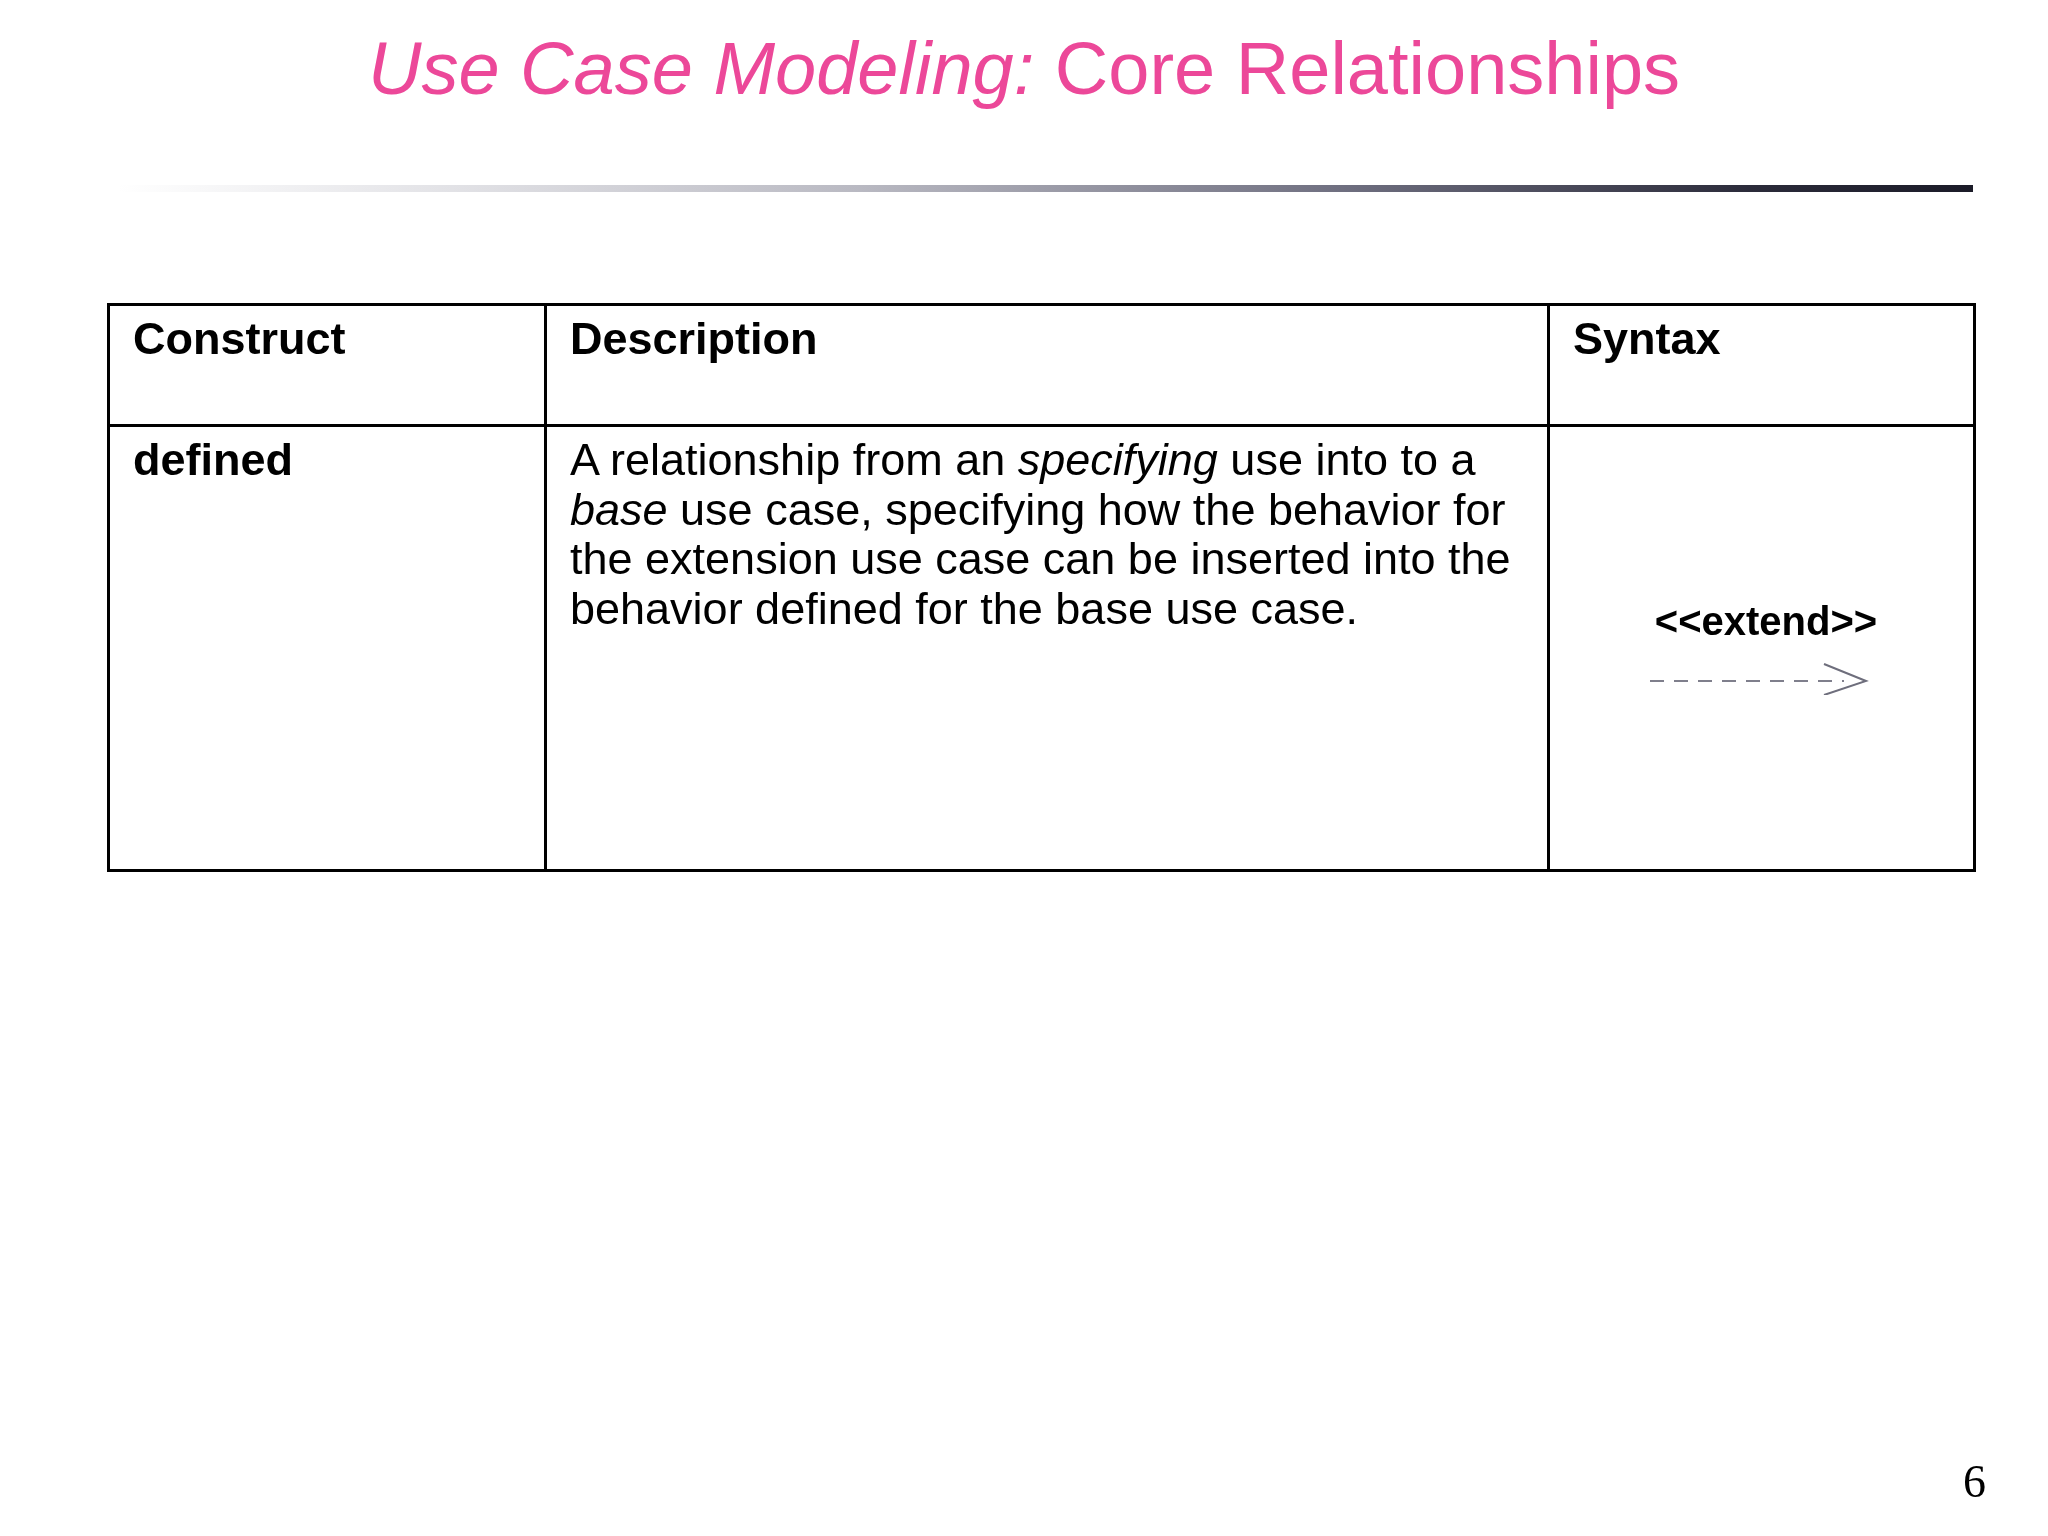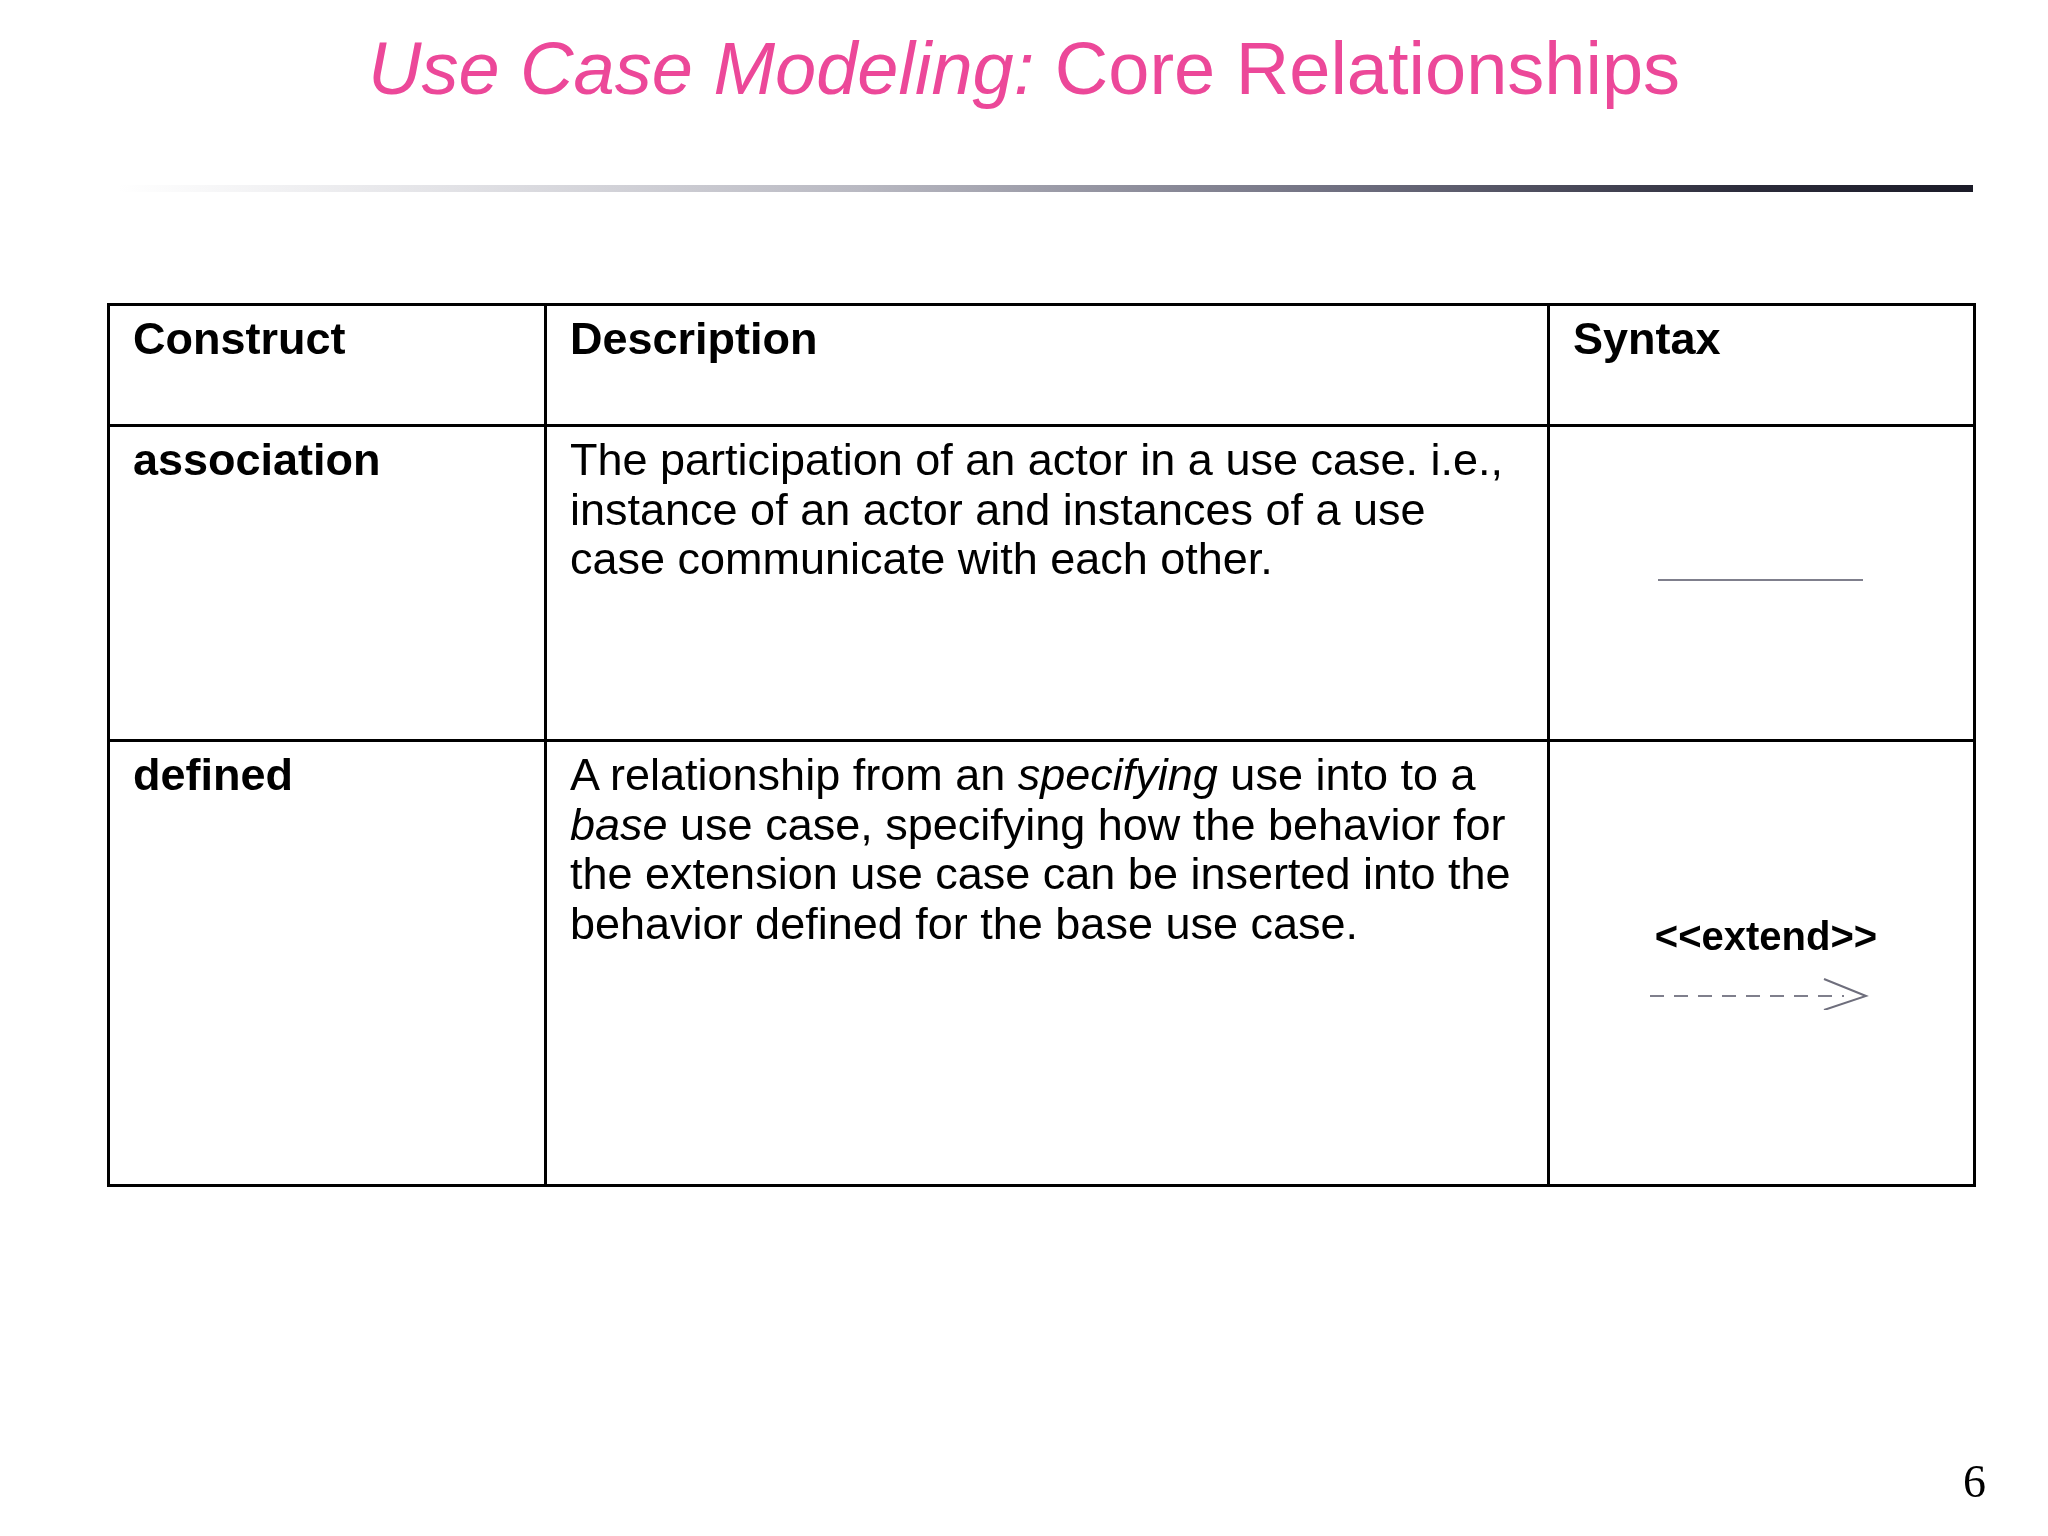--- a/index.html
+++ b/index.html
@@ -168,29 +168,20 @@
   </colgroup>
   <thead>
     <tr>
       <th>Construct</th>
       <th>Description</th>
       <th>Syntax</th>
     </tr>
   </thead>
   <tbody>
 
-    <tr>
-      <td class="cell-construct">association</td>
-      <td class="cell-description">The participation of an actor in a use case. i.e., instance of an actor and instances of a use case communicate with each other.</td>
-      <td class="cell-syntax">
-        <div class="syntax-box" style="min-height:290px;">
-          <div class="glyph-association"></div>
-        </div>
-      </td>
-    </tr>
 
 
     <tr>
       <td class="cell-construct">defined</td>
       <td class="cell-description">
         <span>A relationship from an </span><i>specifying</i><span> use into to a </span><i>base</i><span> use case, specifying how the behavior for the extension use case can be inserted into the behavior defined for the base use case.</span>
       </td>
       <td class="cell-syntax">
         <div class="syntax-box" style="min-height:420px;">
           <div class="glyph-extend">

